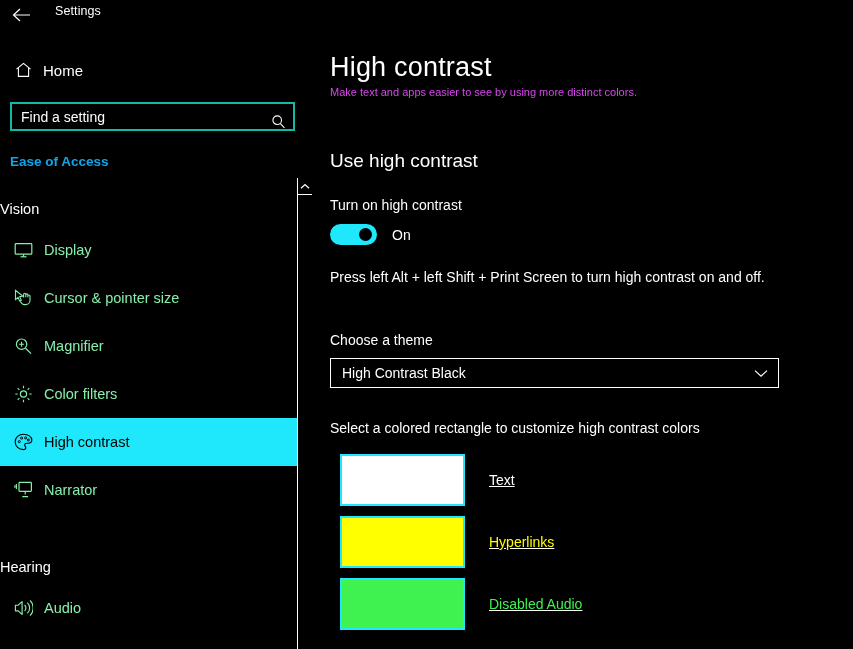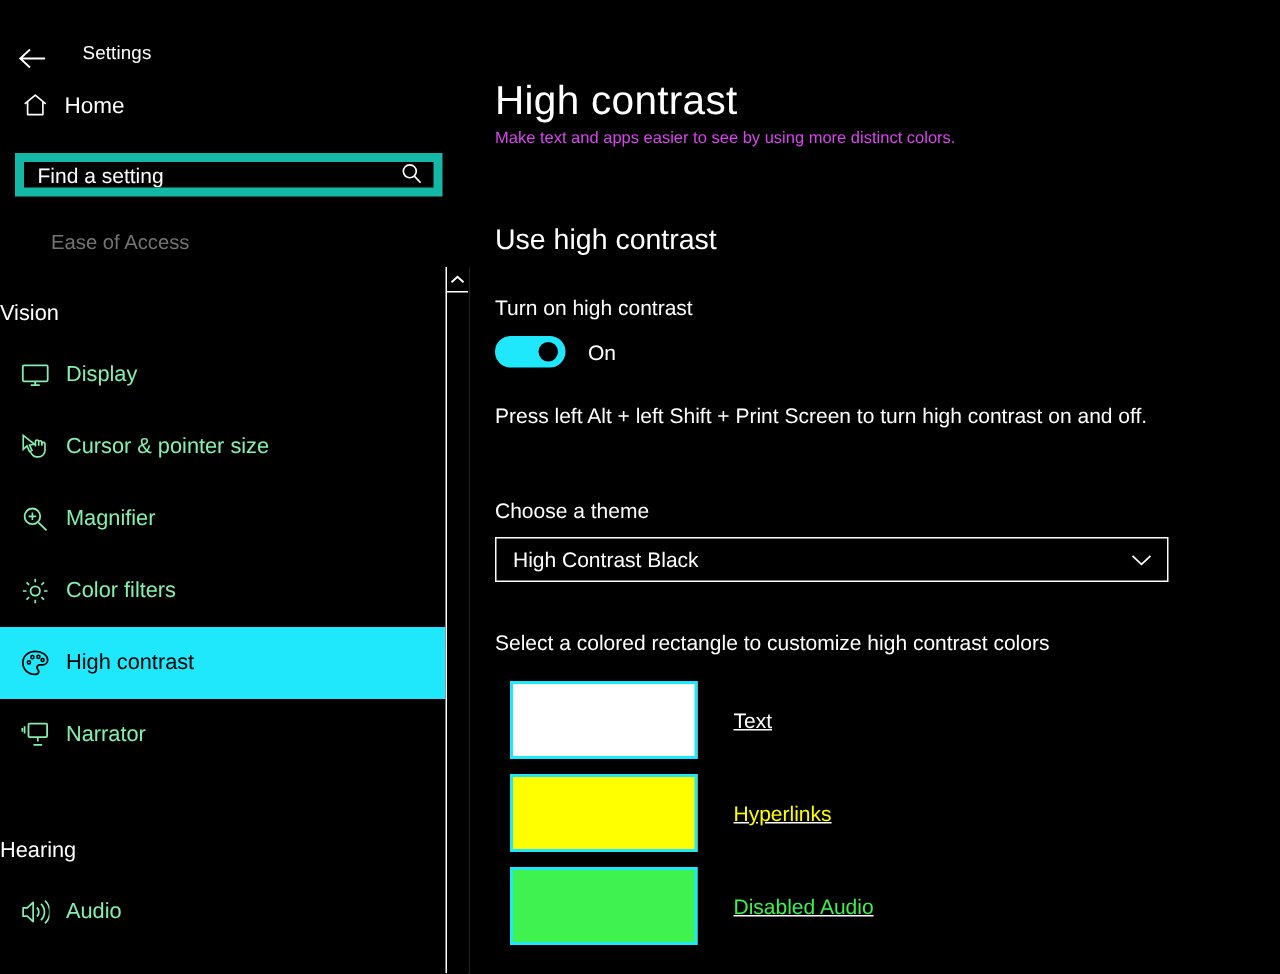--- a/index.html
+++ b/index.html
@@ -30,21 +30,20 @@
     height: 649px;
     background: #000000;
     flex: 0 0 313px;
   }
 
   .titlebar {
     position: absolute;
     top: 0; left: 0;
     width: 313px;
     height: 30px;
-    margin-top: 24px;
   }
   .back-arrow {
     position: absolute;
     left: 8px;
     top: 2px;
     width: 26px;
     height: 26px;
     display: flex;
     align-items: center;
     justify-content: center;
@@ -79,25 +78,25 @@
     font-size: 15px;
     margin-left: 3px;
   }
 
   .search-box {
     position: absolute;
     top: 102px;
     left: 10px;
     width: 285px;
     height: 29px;
-    border: 6px solid #14b8a6;
+    border: 2px solid #14b8a6;
     box-sizing: border-box;
     background: #000000;
     display: flex;
-    align-items: flex-start;
+    align-items: flex-end;
   }
   .search-box input {
     flex: 1;
     border: none;
     outline: none;
     background: transparent;
     color: #ffffff;
     font-family: "Liberation Sans", sans-serif;
     font-size: 14px;
     padding: 0 0 0 9px;
@@ -106,23 +105,22 @@
   .search-box input::placeholder { color: #ffffff; opacity: 1; }
   .search-icon {
     width: 30px;
     display: flex;
     align-items: center;
     justify-content: center;
   }
 
   .section-title {
     font-size: 13.5px;
-    font-weight: normal;
-    color: #737373;
-    margin-left: 24px;
+    font-weight: bold;
+    color: #0ea5e9;
   }
   #ease-of-access {
     position: absolute;
     top: 154px;
     left: 10px;
   }
 
   
   #nav-scroll {
     position: absolute;

